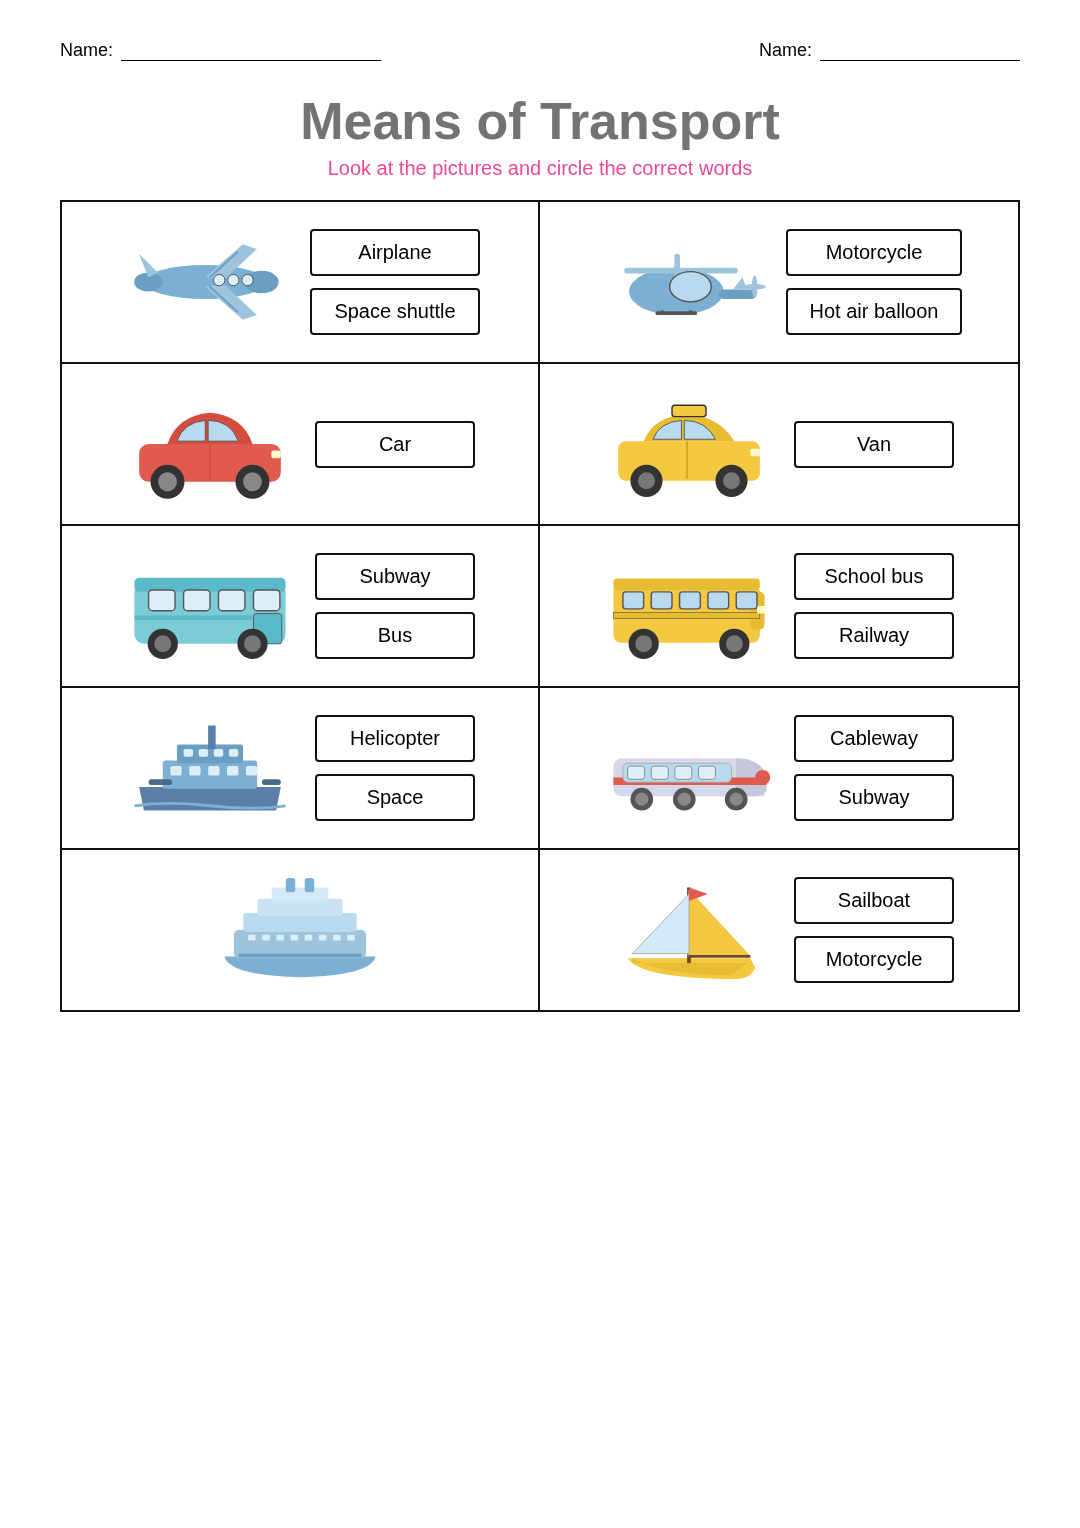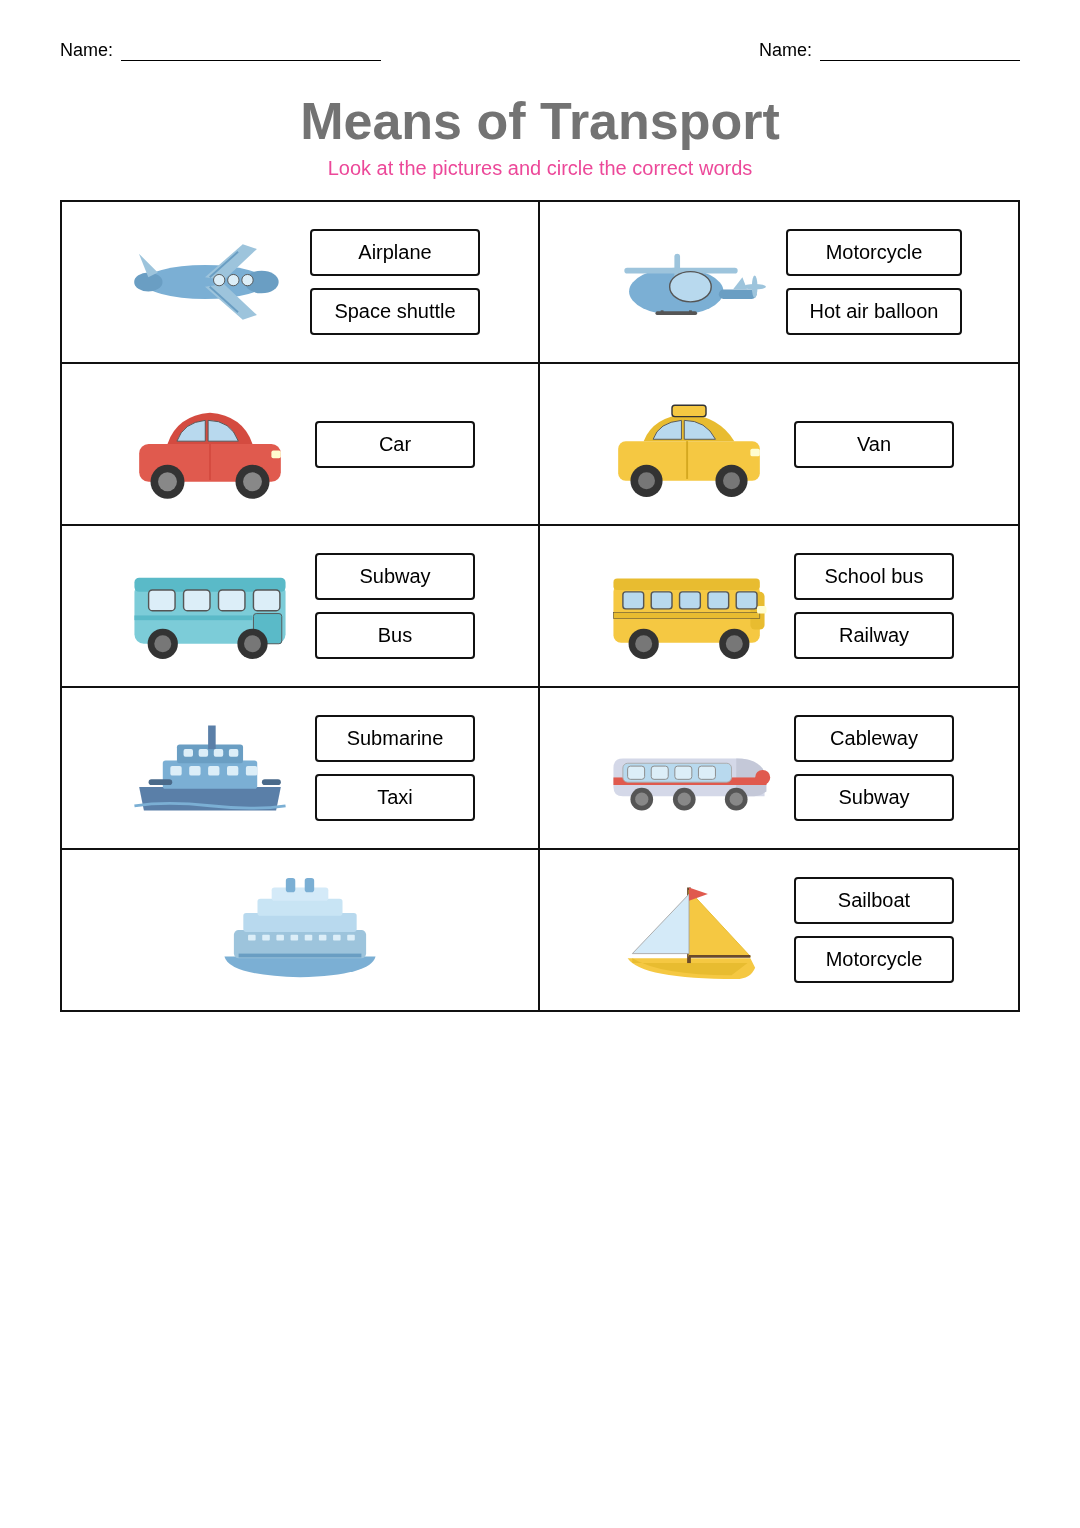--- a/index.html
+++ b/index.html
@@ -322,22 +322,22 @@
           <rect x="108" y="58" width="12" height="10" rx="2" fill="#dceef8"></rect>
           <rect x="128" y="58" width="12" height="10" rx="2" fill="#dceef8"></rect>
 
           <rect x="25" y="72" width="25" height="6" rx="3" fill="#4a6a8a"></rect>
           <rect x="145" y="72" width="20" height="6" rx="3" fill="#4a6a8a"></rect>
 
           <path d="M10,100 Q45,95 90,100 Q135,105 170,100" stroke="#7BAFD4" stroke-width="3" fill="none"></path>
         </svg>
       </div>
       <div class="options-area">
-        <div class="option-box">Submarine</div>
-        <div class="option-box">Taxi</div>
+        <div class="option-box">Helicopter</div>
+        <div class="option-box">Space</div>
       </div>
     </div>
     <div class="grid-cell">
       <div class="image-area">
         <svg viewBox="0 0 180 110" class="vehicle-svg">
 
           <path d="M20,45 L140,45 Q165,45 170,65 L170,85 L20,85 Q10,85 10,75 L10,55 Q10,45 20,45Z" fill="#d4d8e8"></path>
 
           <path d="M140,45 Q168,45 172,65 L172,80 Q165,85 155,85 L140,85 Z" fill="#c4c8d8"></path>
 

